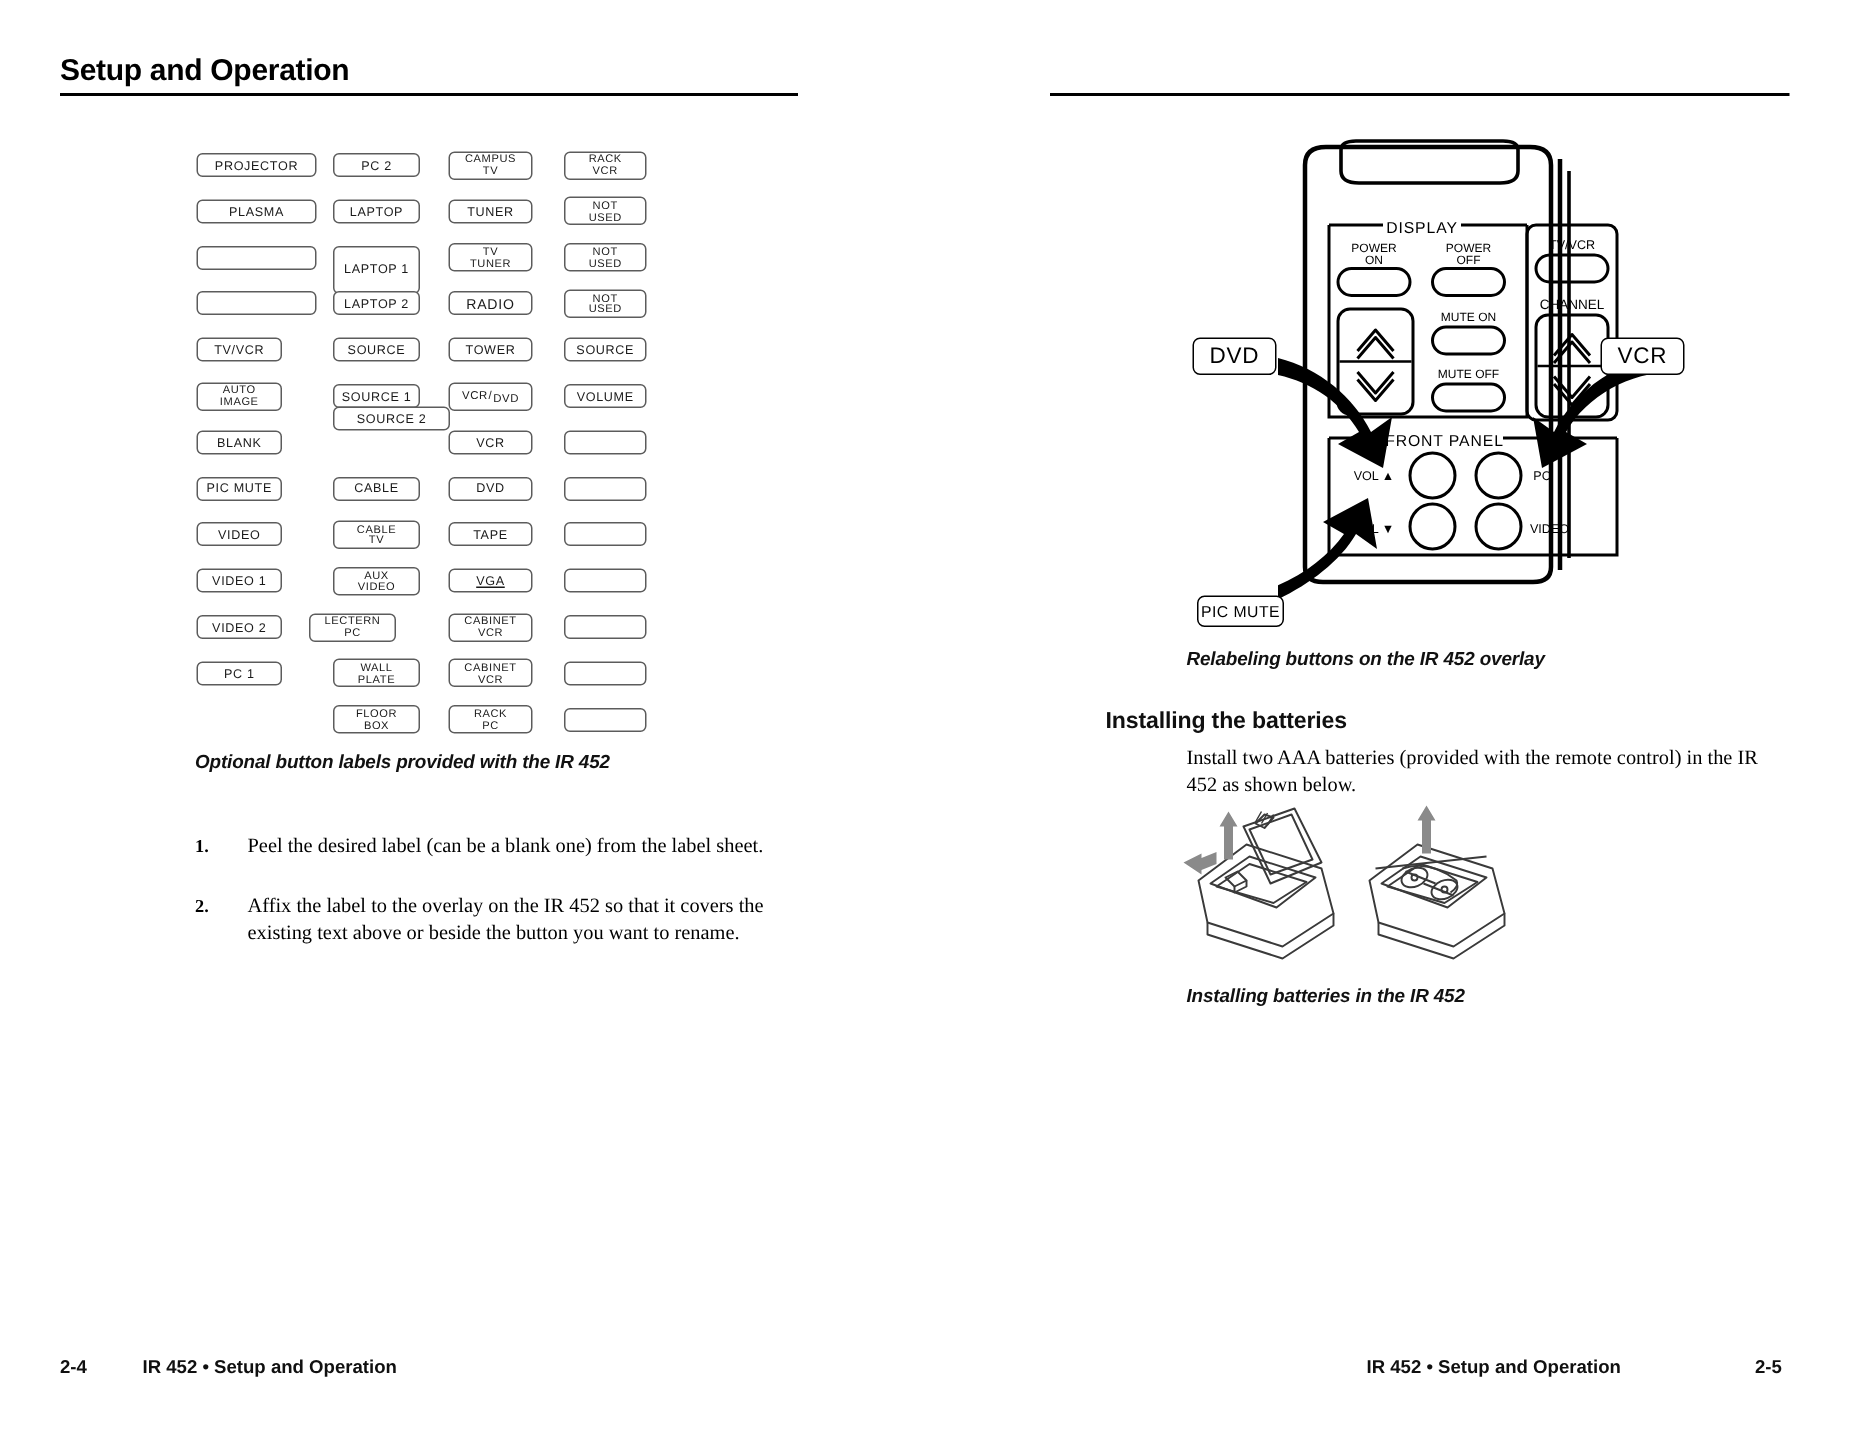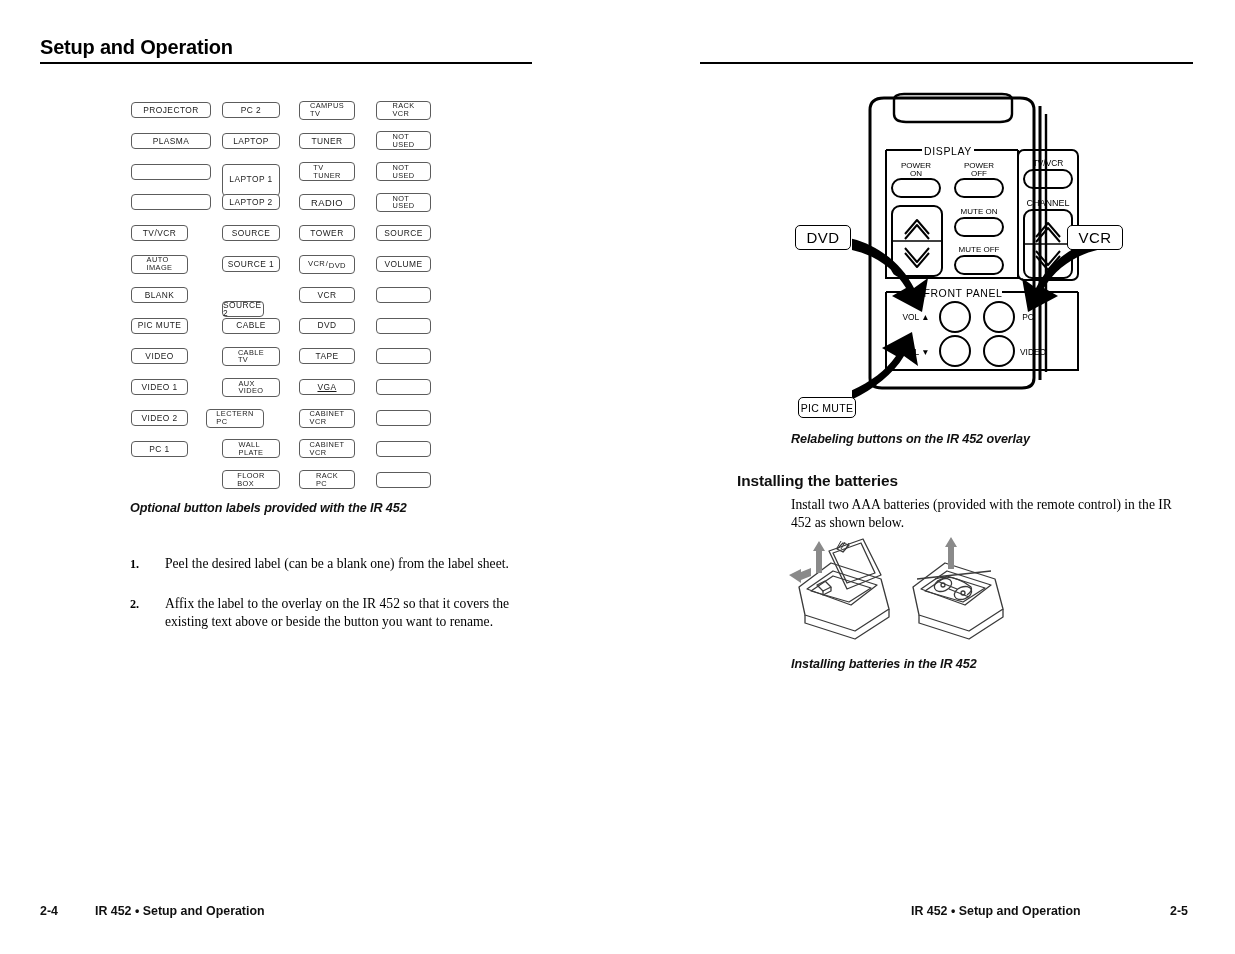--- a/index.html
+++ b/index.html
@@ -20,21 +20,21 @@
   }
   .hdr-rule{position:absolute;background:#000;height:2.2px;}
 
   
   .grid{position:absolute;}
   .lblbox{
     position:absolute;border:1px solid #5c5c5c;border-radius:4px;
     box-sizing:border-box;background:#fff;
     display:flex;align-items:center;justify-content:center;
     font-family:"Liberation Sans", sans-serif;
-    color:#1a1a1a;line-height:1.0;
+    color:#1a1a1a;text-align:center;line-height:1.0;
   }
   .lblbox .t1{font-size:8.4px;letter-spacing:0.45px;}
   .lblbox .two{display:flex;flex-direction:column;line-height:1.02;}
   .lblbox .two span{font-size:7.4px;letter-spacing:0.4px;}
   .lblbox.big .t1{font-size:9.4px;letter-spacing:0.5px;}
   .lblbox .frac{display:flex;align-items:baseline;font-size:7.6px;letter-spacing:0.4px;}
   .lblbox .frac .a{align-self:flex-start;}
   .lblbox .frac .s{padding:0 0.5px;}
   .lblbox .frac .b{align-self:flex-end;position:relative;top:2px;}
 
@@ -128,21 +128,21 @@
       </div>
       <div class="lblbox" style="left: 222px; top: 194.4px; width: 58px; height: 16px;">
         <span class="t1">LAPTOP 2</span>
       </div>
       <div class="lblbox" style="left: 222px; top: 225.2px; width: 58px; height: 16px;">
         <span class="t1">SOURCE</span>
       </div>
       <div class="lblbox" style="left: 222px; top: 256px; width: 58px; height: 16px;">
         <span class="t1">SOURCE 1</span>
       </div>
-      <div class="lblbox" style="left: 222px; top: 301px; width: 42px; height: 16px;">
+      <div class="lblbox" style="left: 222px; top: 271px; width: 78px; height: 16px;">
         <span class="t1">SOURCE 2</span>
       </div>
       <div class="lblbox" style="left: 222px; top: 317.6px; width: 58px; height: 16px;">
         <span class="t1">CABLE</span>
       </div>
       <div class="lblbox" style="left: 222px; top: 346.9px; width: 58px; height: 19px;">
         <span class="two">
           <span>CABLE</span>
           <span>TV</span>
         </span>

